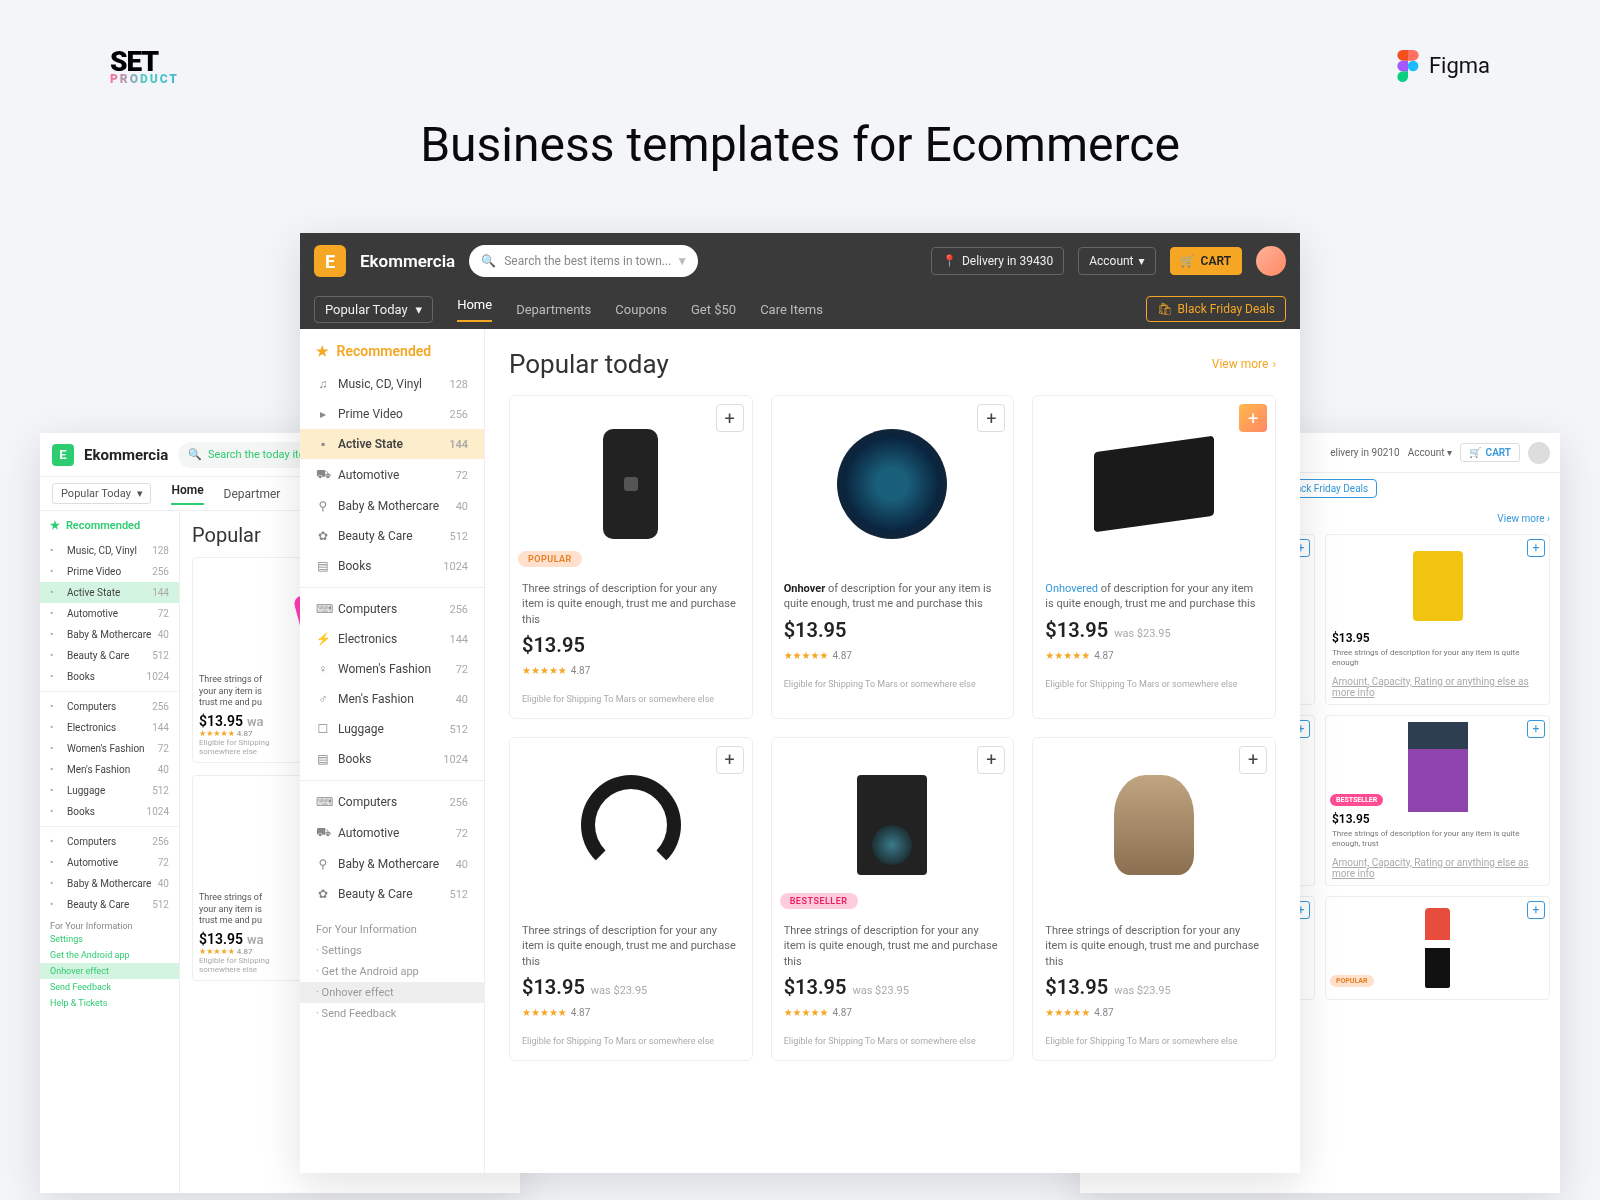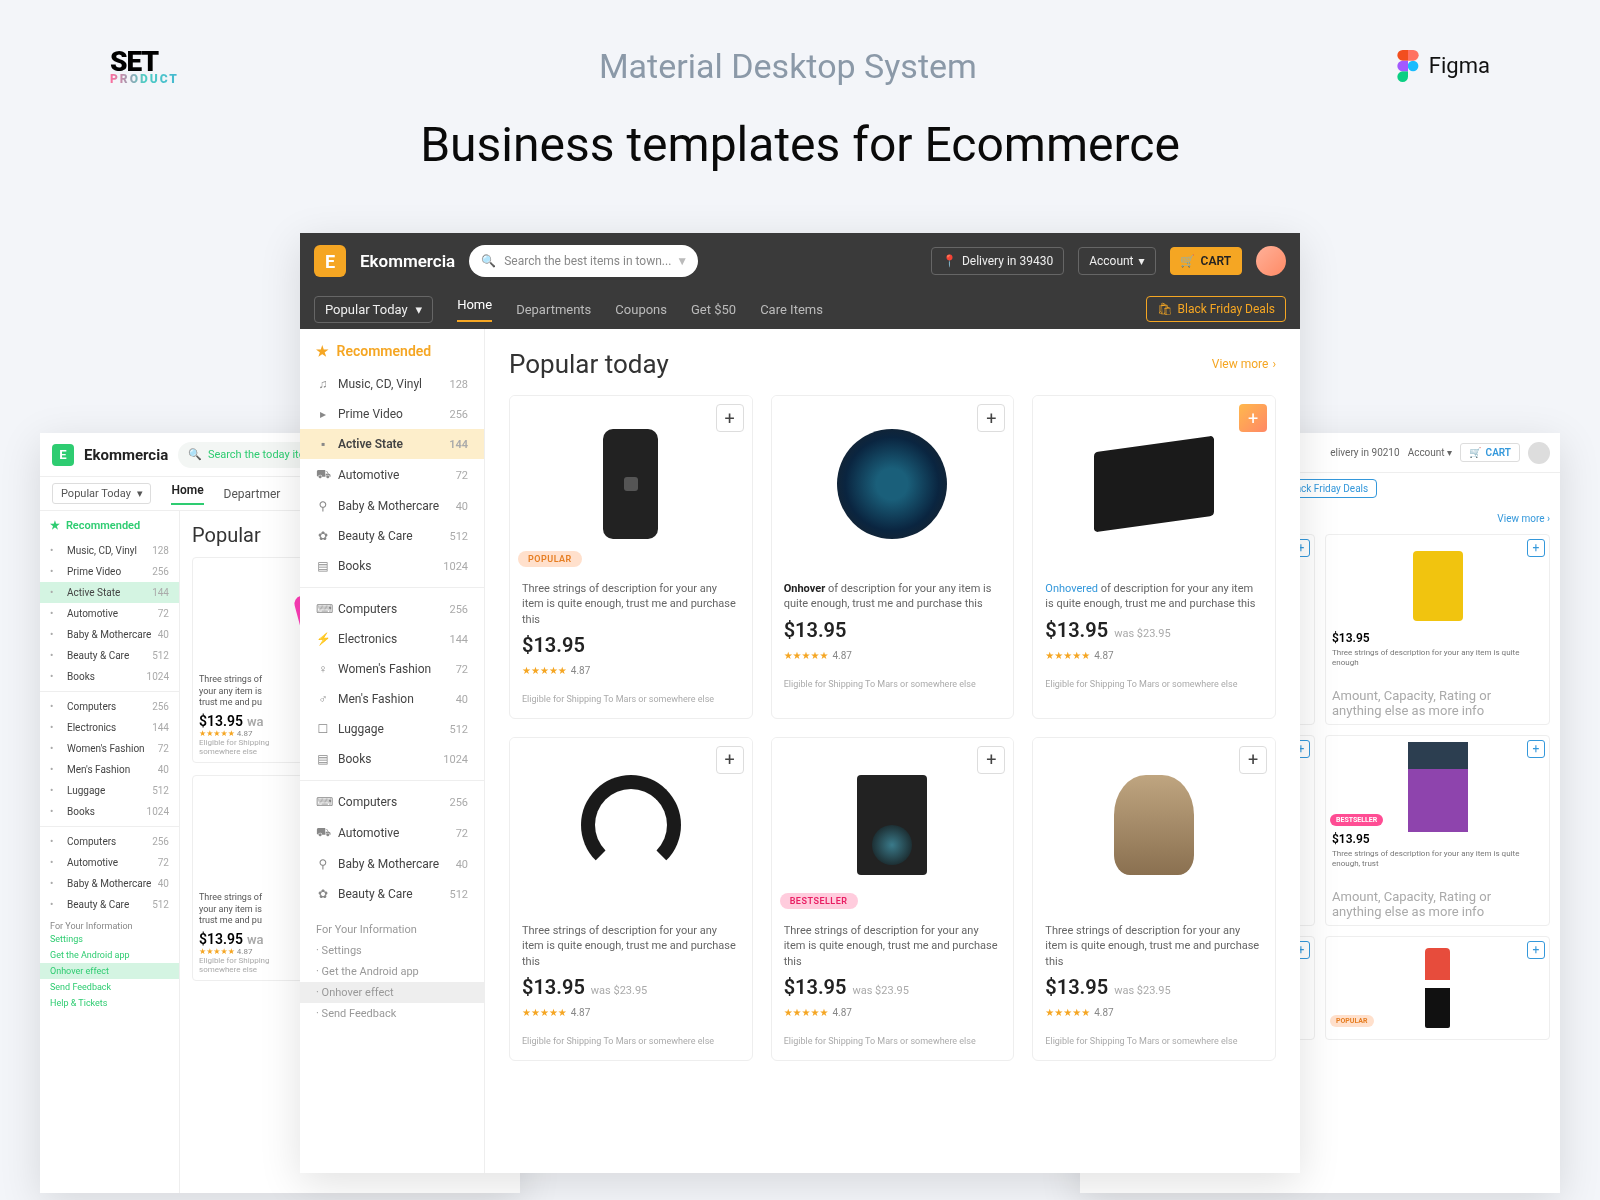--- a/index.html
+++ b/index.html
@@ -101,21 +101,21 @@
 .b-row2{height:30px;display:flex;align-items:center;justify-content:center;padding:0 10px;}
 .b-deals{border:1px solid #3498db;color:#3498db;border-radius:4px;padding:3px 8px;font-size:10px;}
 .b-body{padding:10px;}
 .b-view{text-align:right;color:#3498db;font-size:10px;margin-bottom:10px;}
 .b-grid{display:grid;grid-template-columns:1fr 1fr;gap:10px;}
 .b-card{border:1px solid #eee;border-radius:4px;padding:6px;position:relative;}
 .b-add{position:absolute;top:4px;right:4px;width:18px;height:18px;border:1px solid #3498db;color:#3498db;border-radius:3px;display:flex;align-items:center;justify-content:center;font-size:12px;}
 .b-thumb{height:90px;display:flex;align-items:center;justify-content:center;}
 .b-pr{font-size:12px;font-weight:600;}
 .b-desc{font-size:8px;color:#777;line-height:1.3;margin-top:3px;}
-.b-ship{font-size:13px;color:#aaa;margin-top:19px;}
+.b-ship{font-size:10px;color:#aaa;margin-top:7px;text-decoration:underline;}
 .b-badge{position:absolute;left:4px;top:78px;font-size:7px;font-weight:700;padding:2px 6px;border-radius:8px;}
 .b-badge.best{background:#ff4d94;color:#fff;}
 .b-badge.pop{background:#ffe0cc;color:#e67e22;}
 .b-cart{border:1px solid #ddd;border-radius:3px;padding:3px 8px;color:#3498db;font-weight:600;display:flex;align-items:center;gap:4px;}
 .b-avatar{width:22px;height:22px;border-radius:50%;background:#ddd;}
 .shape-phone{width:55px;height:110px;background:#222;border-radius:10px;position:relative;}
 .shape-phone::after{content:'';position:absolute;top:50%;left:50%;transform:translate(-50%,-50%);width:14px;height:14px;background:#555;border-radius:3px;}
 .shape-lens{width:110px;height:110px;border-radius:50%;background:radial-gradient(circle,#1a5f7a 20%,#0a2540 60%,#222);}
 .shape-laptop{width:120px;height:80px;background:#1a1a1a;transform:skewY(-8deg);border-radius:4px;}
 .shape-headphone{width:100px;height:100px;border:14px solid #1a1a1a;border-radius:50%;border-bottom-color:transparent;position:relative;}
@@ -132,21 +132,20 @@
 .shape-nail{width:25px;height:80px;background:linear-gradient(#e74c3c 40%,#fff 40%,#fff 50%,#111 50%);border-radius:4px 4px 2px 2px;}
 </style>
 </head>
 <body>
 
 <div class="page-header">
   <div class="logo-set">
     <span>SET</span>
     <span class="pr">PRODUCT</span>
   </div>
-  <div class="subtitle">Material Desktop System</div>
   <div class="figma-badge">
     <svg class="figma-icon" viewBox="0 0 38 57">
         <circle cx="28" cy="28.5" r="9.5" fill="#1abcfe"></circle>
         <path d="M0 47.5A9.5 9.5 0 019.5 38H19v9.5a9.5 9.5 0 11-19 0z" fill="#0acf83"></path>
         <path d="M19 0v19h9.5a9.5 9.5 0 100-19H19z" fill="#ff7262"></path>
         <path d="M0 9.5A9.5 9.5 0 009.5 19H19V0H9.5A9.5 9.5 0 000 9.5z" fill="#f24e1e"></path>
         <path d="M0 28.5A9.5 9.5 0 009.5 38H19V19H9.5A9.5 9.5 0 000 28.5z" fill="#a259ff"></path>
       </svg>
     <span>Figma</span>
   </div>

